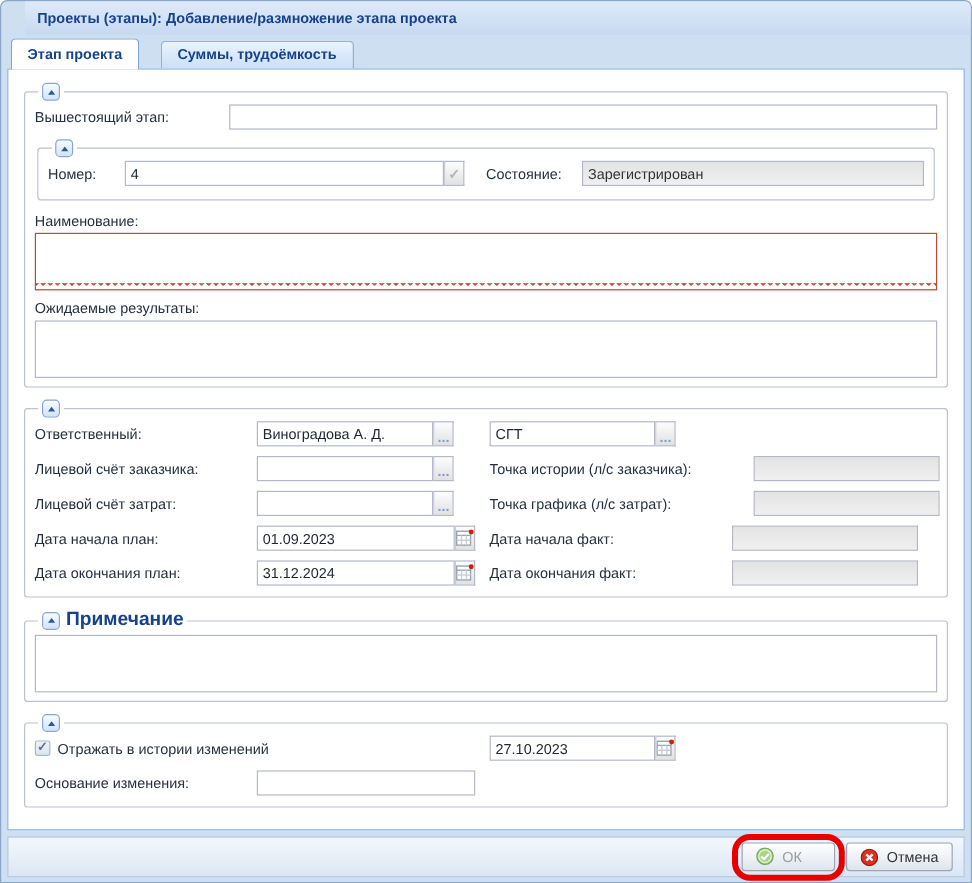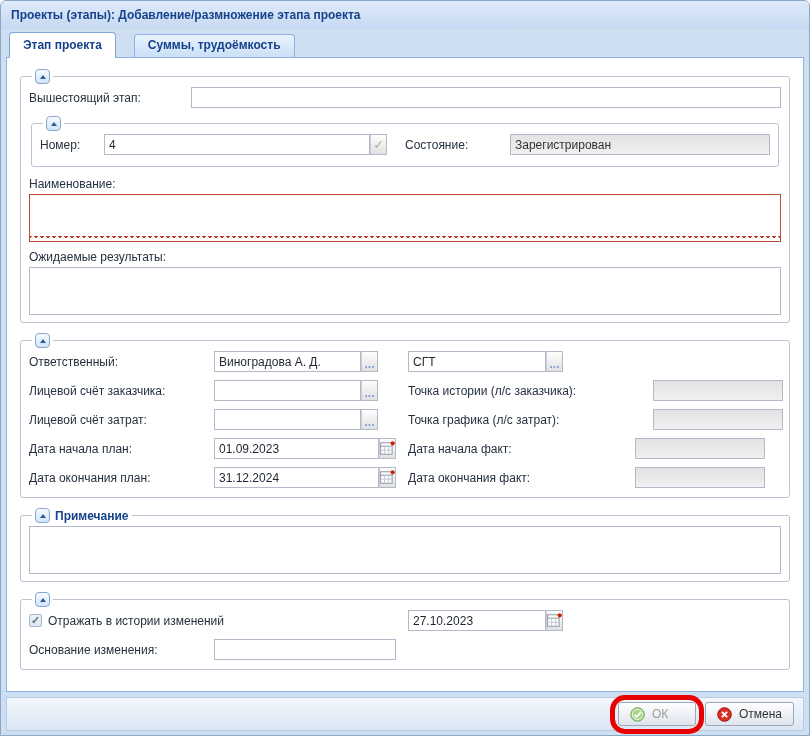--- a/index.html
+++ b/index.html
@@ -2,52 +2,52 @@
 <html><head>
 <meta charset="utf-8">
 <style>
   html,body{margin:0;padding:0;background:#fff;}
   body{width:810px;height:736px;font-family:"Liberation Sans",sans-serif;-webkit-font-smoothing:antialiased;}
 
   .window{width:810px;height:736px;box-sizing:border-box;background:#cfdff2;
     border:1px solid #8aa6c9;border-radius:6px 6px 0 0;display:flex;flex-direction:column;overflow:hidden;}
 
   .titlebar{height:28px;box-sizing:border-box;padding:7px 10px 0;
-    background:linear-gradient(#dfeafa,#c6d9f1);color:#15428b;font-weight:bold;font-size:12px;cursor:default;}
+    background:linear-gradient(#dfeafa,#c6d9f1);color:#15428b;font-weight:bold;font-size:12px;cursor:default;margin-left:20px;}
 
   .tabwrap{flex:1;display:flex;flex-direction:column;padding:2px 5px 0;min-height:0;}
   .tabstrip{display:flex;gap:18px;align-items:flex-end;padding-left:3px;height:26px;position:relative;z-index:3;}
   .tab{box-sizing:border-box;height:23px;line-height:21px;padding:0 13px;font-weight:bold;font-size:12px;
     color:#15428b;background:linear-gradient(#eaf3fe,#cbdff7);border:1px solid #8db2e3;border-bottom:none;
     border-radius:4px 4px 0 0;cursor:pointer;white-space:nowrap;}
   .tab.active{background:#fff;height:26px;line-height:24px;margin-bottom:-1px;border-color:#7fa5d6;}
 
   .panel{flex:1;background:#fff;border:1px solid #8db2e3;padding:11px 13px 6px;box-sizing:border-box;overflow:hidden;position:relative;z-index:1;}
 
   fieldset{border:1px solid #bcc2d2;border-radius:3px;margin:0 0 10px;padding:3px 8px 7px;min-width:0;}
   legend{padding:0 3px;margin-left:3px;display:flex;align-items:center;}
   .toggle-btn{width:15px;height:15px;box-sizing:border-box;border:1px solid #86a7d3;border-radius:4px;
     background:linear-gradient(#f7fbff,#d2e3f7);display:inline-flex;align-items:center;justify-content:center;cursor:pointer;}
   .tri-up{width:0;height:0;border-left:3px solid transparent;border-right:3px solid transparent;border-bottom:4px solid #2a589c;}
-  .legend-text{color:#15428b;font-weight:bold;font-size:12px;margin-left:5px;}
+  .legend-text{color:#15428b;font-weight:bold;font-size:16px;margin-left:5px;}
 
   .frow{display:flex;align-items:center;margin:0 0 8px;}
   .frow:last-child{margin-bottom:2px;}
   .flabel{font-size:12px;color:#26313f;flex:none;}
   .l1{width:185px;}
   .l2{width:220px;}
   .cell{flex:none;display:flex;}
   .f1{width:194px;}
   .f2{width:155px;}
   .fieldbox{display:flex;align-items:stretch;}
   .w164{width:164px;} .w182{width:182px;} .w155{width:155px;} .grow{flex:1;}
 
   input.text{box-sizing:border-box;height:21px;border:1px solid #b5b8c8;background:#fff;
     font:12px "Liberation Sans",sans-serif;color:#1f2630;padding:1px 4px;flex:1;min-width:0;outline:none;}
-  input.text.ro{background:linear-gradient(#e3e3e3,#f0f0f0);color:#333;margin-left:25px;}
+  input.text.ro{background:linear-gradient(#e3e3e3,#f0f0f0);color:#333;}
   textarea.ta{box-sizing:border-box;width:100%;height:48px;border:1px solid #b5b8c8;resize:none;
     font:12px "Liberation Sans",sans-serif;color:#1f2630;padding:2px 4px;outline:none;display:block;}
   .ta-label{display:block;font-size:12px;color:#26313f;margin:2px 0 3px;}
 
   .invalid-wrap{border:1px solid #bf4a3a;position:relative;height:48px;box-sizing:border-box;}
   .invalid-wrap textarea{border:none;height:41px;}
   .zigzag{position:absolute;left:0;right:0;bottom:0;height:5px;
     background-image:linear-gradient(45deg,transparent 72%,#c0392b 74%),linear-gradient(-45deg,transparent 72%,#c0392b 74%);
     background-size:6px 6px;background-repeat:repeat-x;background-position:bottom left;}
 

